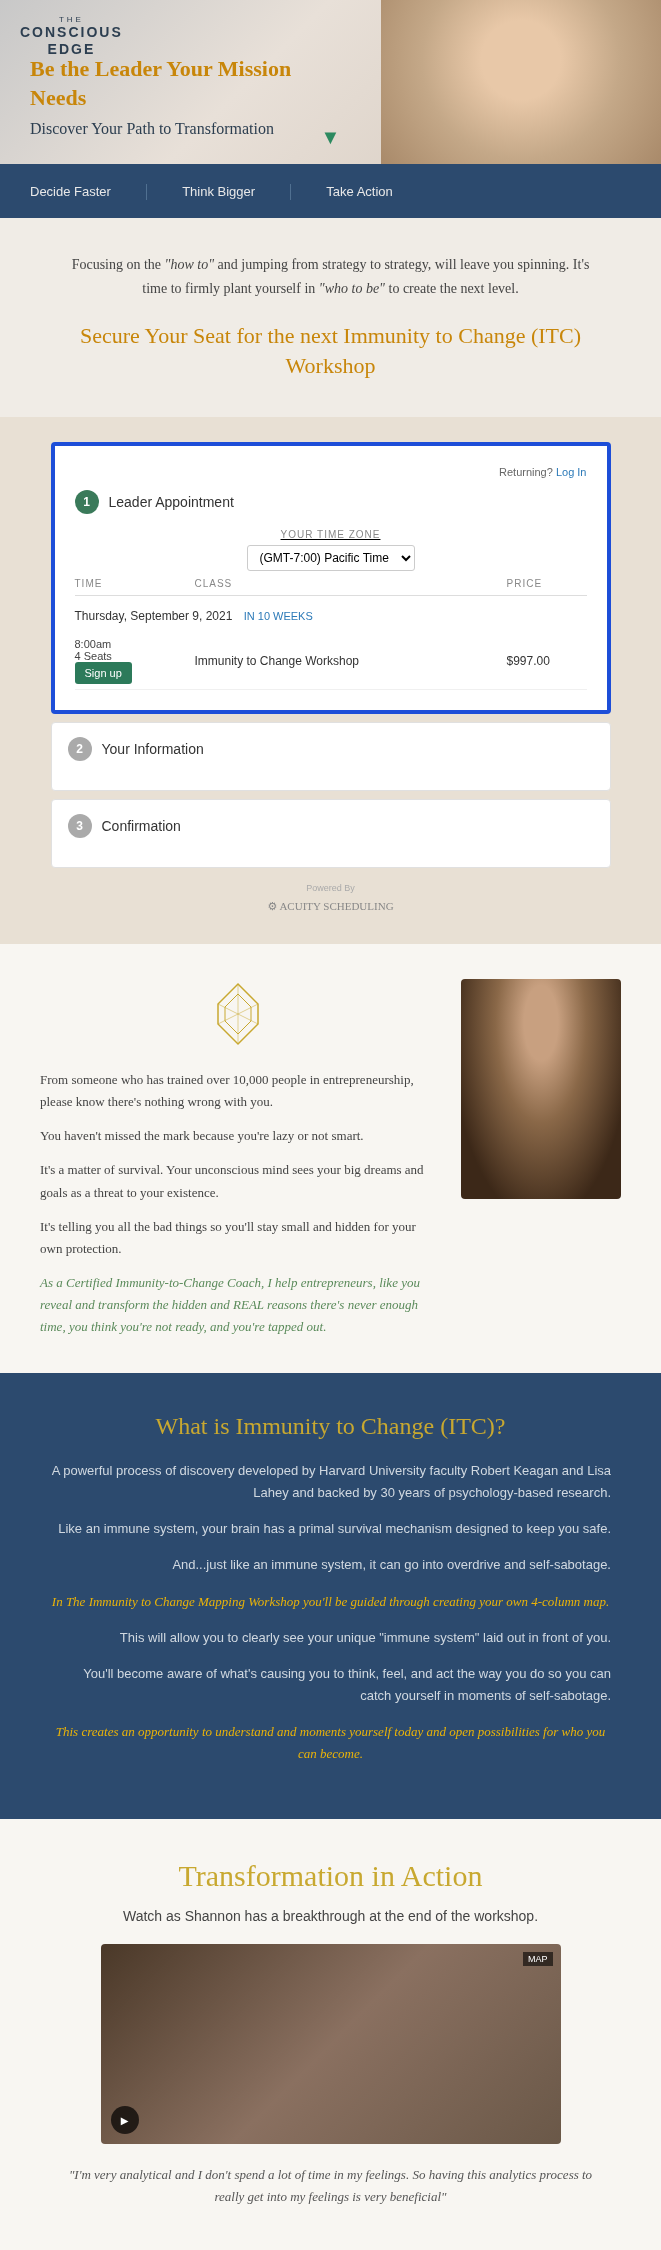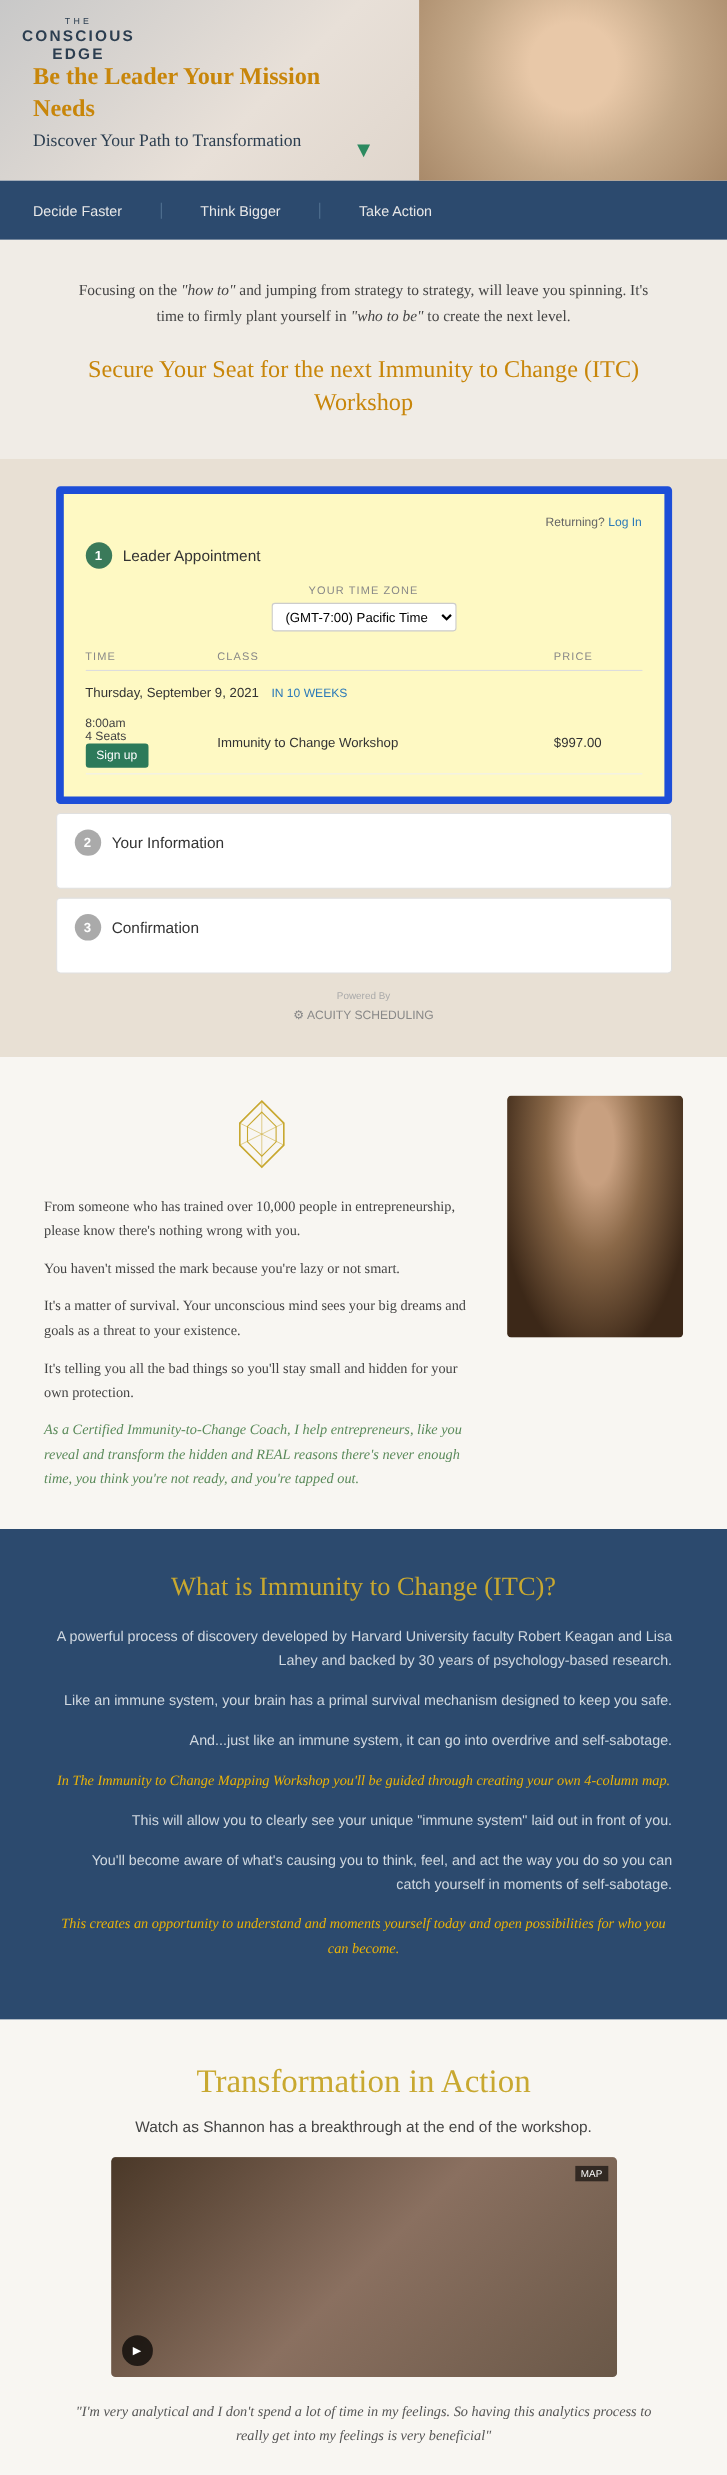--- a/index.html
+++ b/index.html
@@ -130,22 +130,22 @@
       line-height: 1.4;
       font-weight: normal;
     }
 
     
     .scheduling-section {
       background: #e8e0d4;
       padding: 25px 40px 30px;
     }
     .scheduling-box {
-      background: #fef9c3;
-      border: 7px solid #1d4ed8;
+      background: #ffffff;
+      border: 4px solid #1d4ed8;
       border-radius: 4px;
       padding: 20px;
       max-width: 560px;
       margin: 0 auto;
     }
     .returning-link {
       text-align: right;
       font-size: 11px;
       color: #666;
       margin-bottom: 12px;
@@ -176,21 +176,22 @@
     }
     .step-number.active { background: #3a7a5a; }
     .step-number.inactive { background: #aaa; }
     .step-label {
       font-size: 14px;
       color: #333;
       font-family: Arial, sans-serif;
     }
     .timezone-section {
       text-align: center;
-      margin-bottom: 12px;
+      margin-bottom: 1px;
+      text-decoration: underline;
     }
     .timezone-label {
       font-size: 10px;
       letter-spacing: 1px;
       color: #888;
       font-family: Arial, sans-serif;
       text-transform: uppercase;
       margin-bottom: 5px;
     }
     .timezone-select {
@@ -276,21 +277,21 @@
     .acuity-label {
       font-size: 9px;
       color: #aaa;
       font-family: Arial, sans-serif;
       display: block;
       margin-bottom: 3px;
     }
     .acuity-logo {
       font-size: 11px;
       color: #888;
-      font-family: Liberation Sans, sans-serif;
+      font-family: Liberation Serif, serif;
     }
 
     
     .bio-section {
       background: #f8f6f2;
       padding: 35px 40px;
       display: flex;
       gap: 25px;
       align-items: flex-start;
     }

